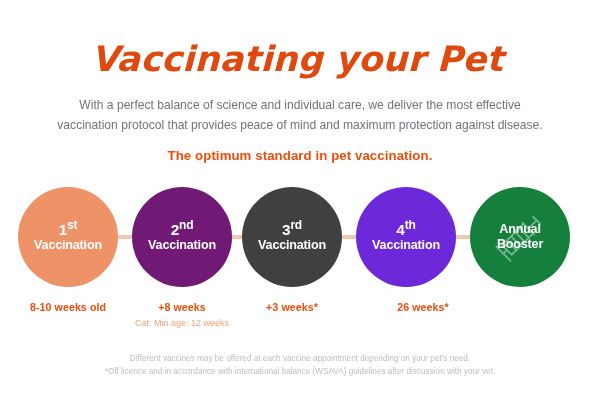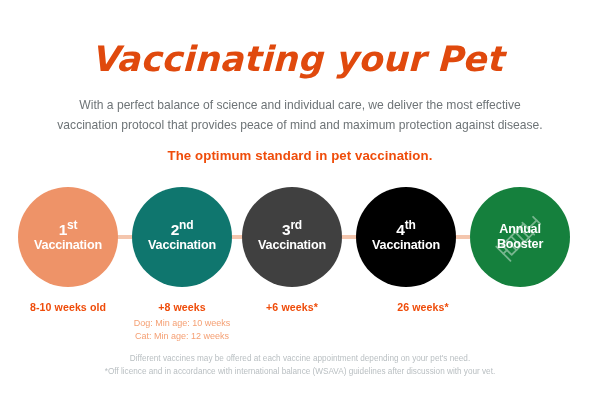--- a/index.html
+++ b/index.html
@@ -174,35 +174,35 @@
   <div class="connector" style="left:330px; width:30px;"></div>
   <div class="connector" style="left:440px; width:30px;"></div>
 
   <div class="node" style="left:18px; background:#ee9368;">
     <div class="node-label">
       <span class="node-ordinal"><span>1</span><sup>st</sup></span>
       <span>Vaccination</span>
     </div>
   </div>
 
-  <div class="node" style="left:132px; background:#0f766e;">
+  <div class="node" style="left:132px; background:#701a75;">
     <div class="node-label">
       <span class="node-ordinal"><span>2</span><sup>nd</sup></span>
       <span>Vaccination</span>
     </div>
   </div>
 
   <div class="node" style="left:242px; background:#404040;">
     <div class="node-label">
       <span class="node-ordinal"><span>3</span><sup>rd</sup></span>
       <span>Vaccination</span>
     </div>
   </div>
 
-  <div class="node" style="left:356px; background:#000000;">
+  <div class="node" style="left:356px; background:#6d28d9;">
     <div class="node-label">
       <span class="node-ordinal"><span>4</span><sup>th</sup></span>
       <span>Vaccination</span>
     </div>
   </div>
 
   <div class="node" style="left:470px; background:#15803d;">
     <svg class="syringe-mark" viewBox="0 0 100 100" fill="none" stroke="#ffffff" stroke-width="2.1" stroke-linecap="round" stroke-linejoin="round">
       <g transform="rotate(-45 50 50)">
         <rect x="28" y="42" width="36" height="16"></rect>
@@ -226,27 +226,26 @@
 
 <div class="captions">
 
   <div class="caption" style="left:-7px;">
     <div class="caption-main">8-10 weeks old</div>
   </div>
 
   <div class="caption" style="left:107px;">
     <div class="caption-main">+8 weeks</div>
     <div class="caption-sub">
-      <div>Dog: Min age: 10 weeks</div>
       <div>Cat: Min age: 12 weeks</div>
     </div>
   </div>
 
   <div class="caption" style="left:217px;">
-    <div class="caption-main">+6 weeks*</div>
+    <div class="caption-main">+3 weeks*</div>
   </div>
 
   <div class="caption" style="left:348px;">
     <div class="caption-main">26 weeks*</div>
   </div>
 </div>
 
 <div class="footnotes">
   <div class="footnote">Different vaccines may be offered at each vaccine appointment depending on your pet's need.</div>
   <div class="footnote">*Off licence and in accordance with international balance (WSAVA) guidelines after discussion with your vet.</div>

